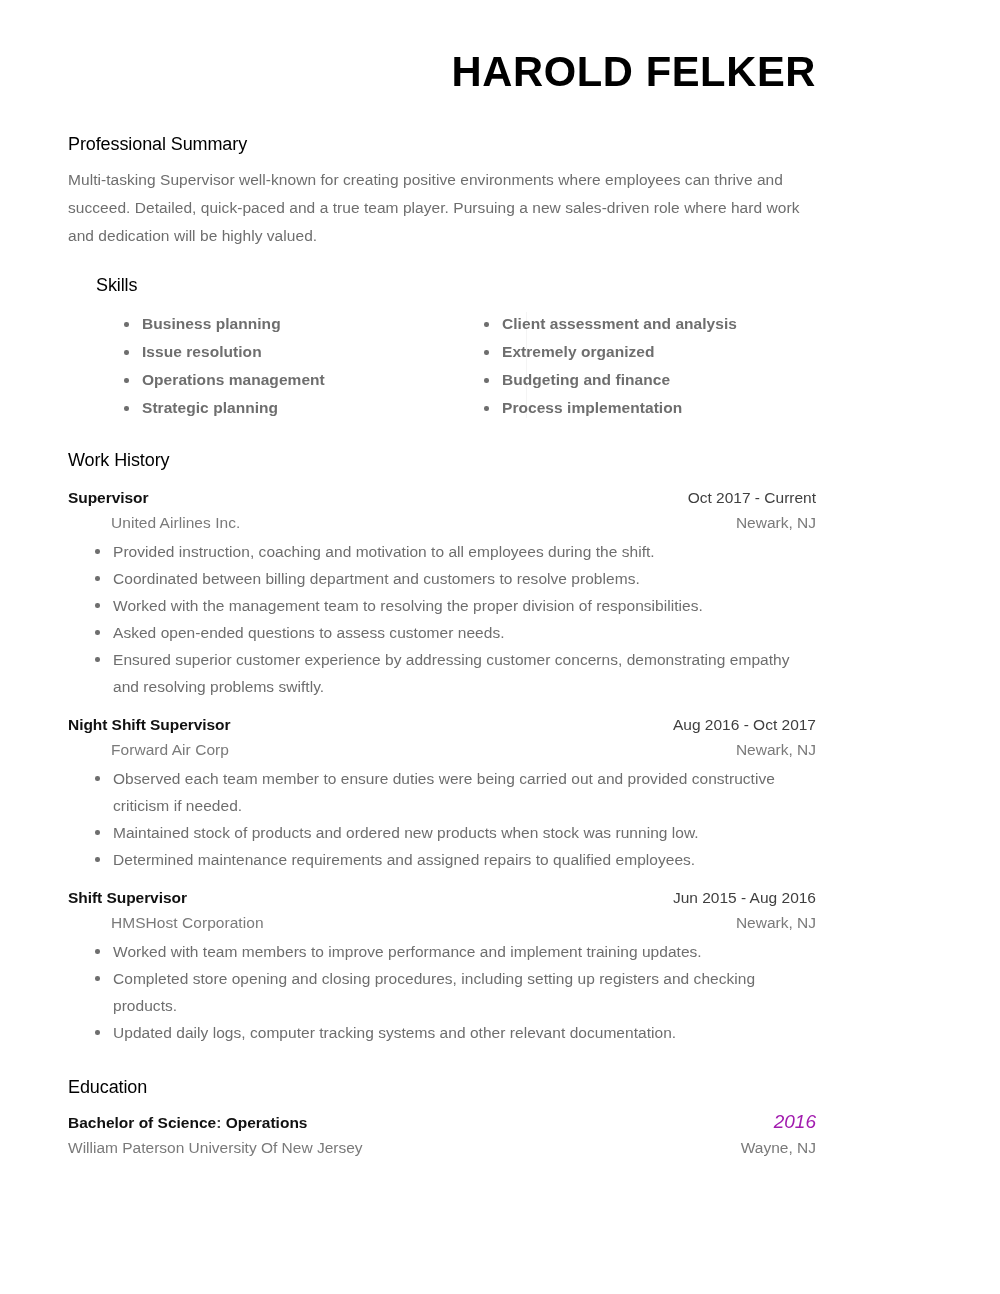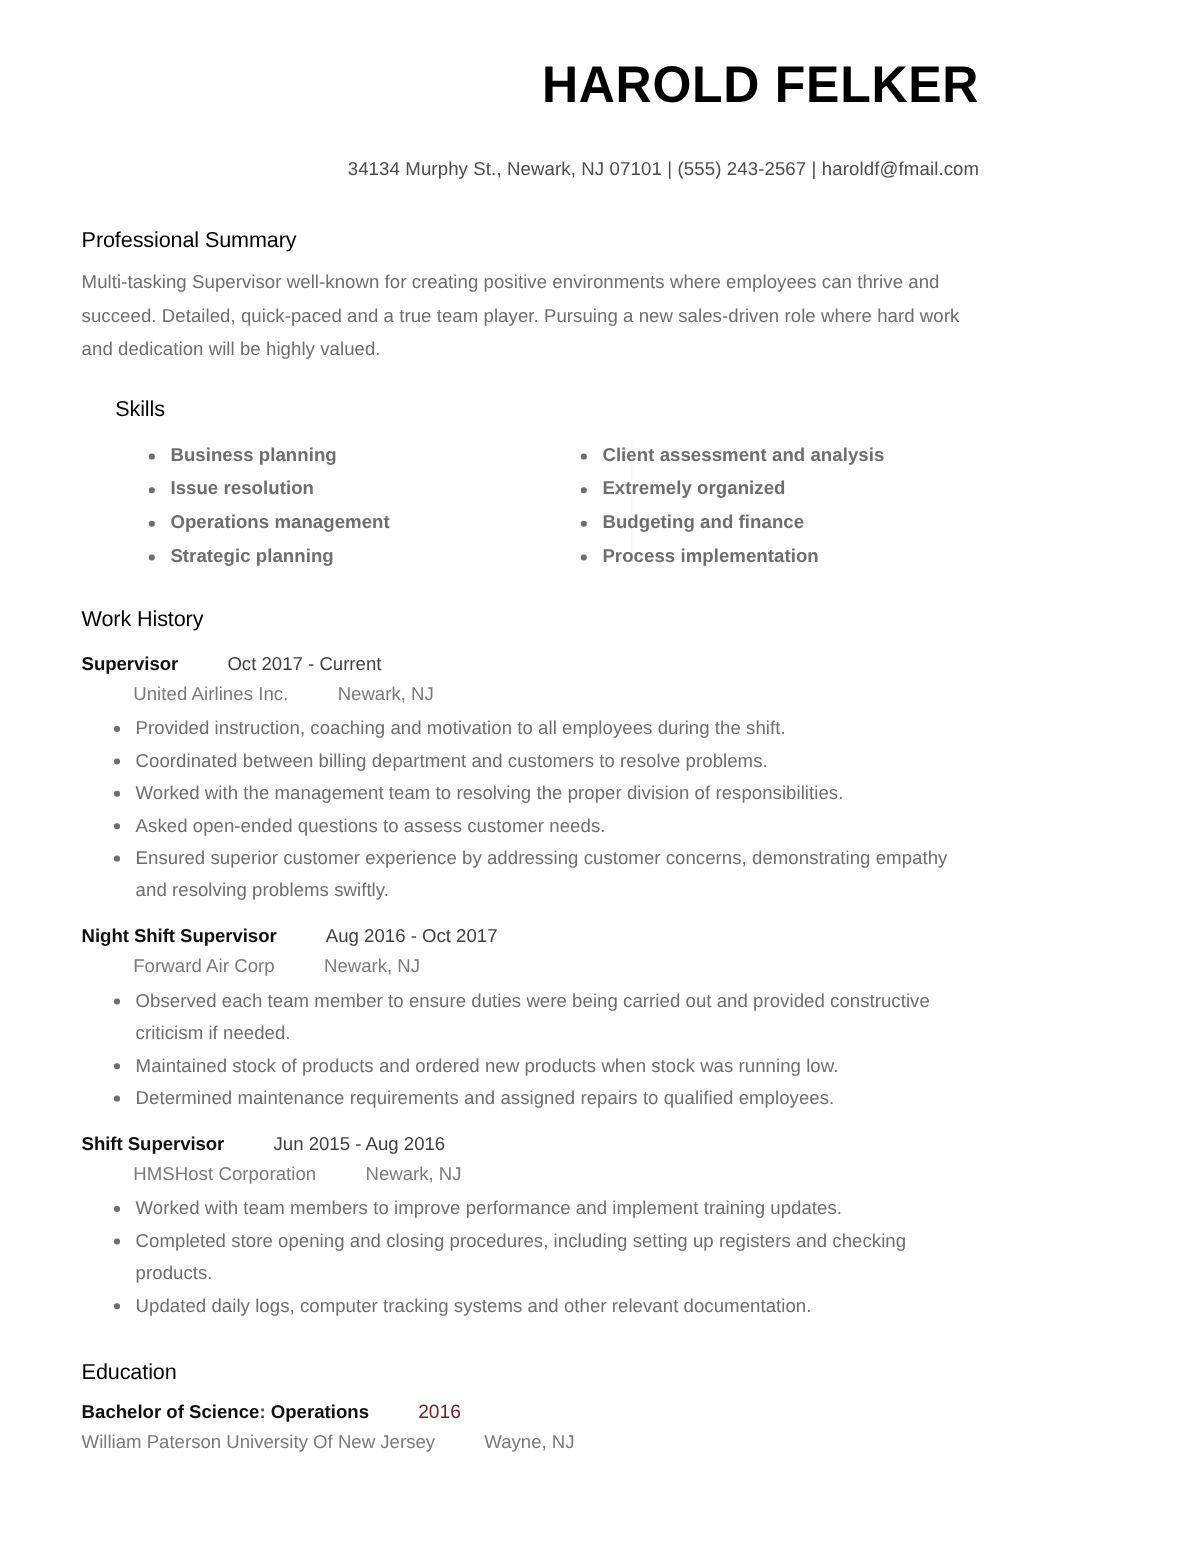--- a/index.html
+++ b/index.html
@@ -110,22 +110,21 @@
     background: #6e6e6e;
   }
 
   
   .job { margin-top: 14px; }
   .job:first-of-type { margin-top: 11px; }
 
   .job-row {
     display: flex;
     align-items: baseline;
-    justify-content: flex-start;
-    gap: 41px;
+    justify-content: space-between;
   }
   .job-title {
     font-size: 15.5px;
     line-height: 22px;
     font-weight: bold;
     color: #111111;
     letter-spacing: -0.05px;
   }
   .job-dates {
     font-size: 15.5px;
@@ -171,25 +170,26 @@
   
   .edu { margin-top: 11px; }
   .edu-degree {
     font-size: 15.5px;
     line-height: 22px;
     font-weight: bold;
     color: #111111;
   }
   .edu-degree .colon { font-weight: bold; color: #4a4a4a; }
   .edu-year {
-    font-size: 16px;
+    font-size: 19px;
     line-height: 22px;
-    color: #7f1d1d;
+    color: #a21caf;
     text-align: right;
     white-space: nowrap;
+    font-style: italic;
   }
   .edu-school {
     font-size: 15.5px;
     line-height: 28px;
     color: #7a7a7a;
   }
   .edu-location {
     font-size: 15.5px;
     line-height: 28px;
     color: #7a7a7a;
@@ -197,21 +197,20 @@
     white-space: nowrap;
   }
 </style>
 </head>
 <body>
 
 <div class="page">
 
   <div class="header">
     <div class="cand-name">HAROLD FELKER</div>
-    <div class="cand-contact">34134 Murphy St., Newark, NJ 07101 | (555) 243-2567 | haroldf@fmail.com</div>
   </div>
 
   <div class="sec-summary">
     <div class="sec-title">Professional Summary</div>
     <div class="summary-body">Multi-tasking Supervisor well-known for creating positive environments where employees can thrive and succeed. Detailed, quick-paced and a true team player. Pursuing a new sales-driven role where hard work and dedication will be highly valued.</div>
   </div>
 
   <div class="sec-skills">
     <div class="sec-title">Skills</div>
 

